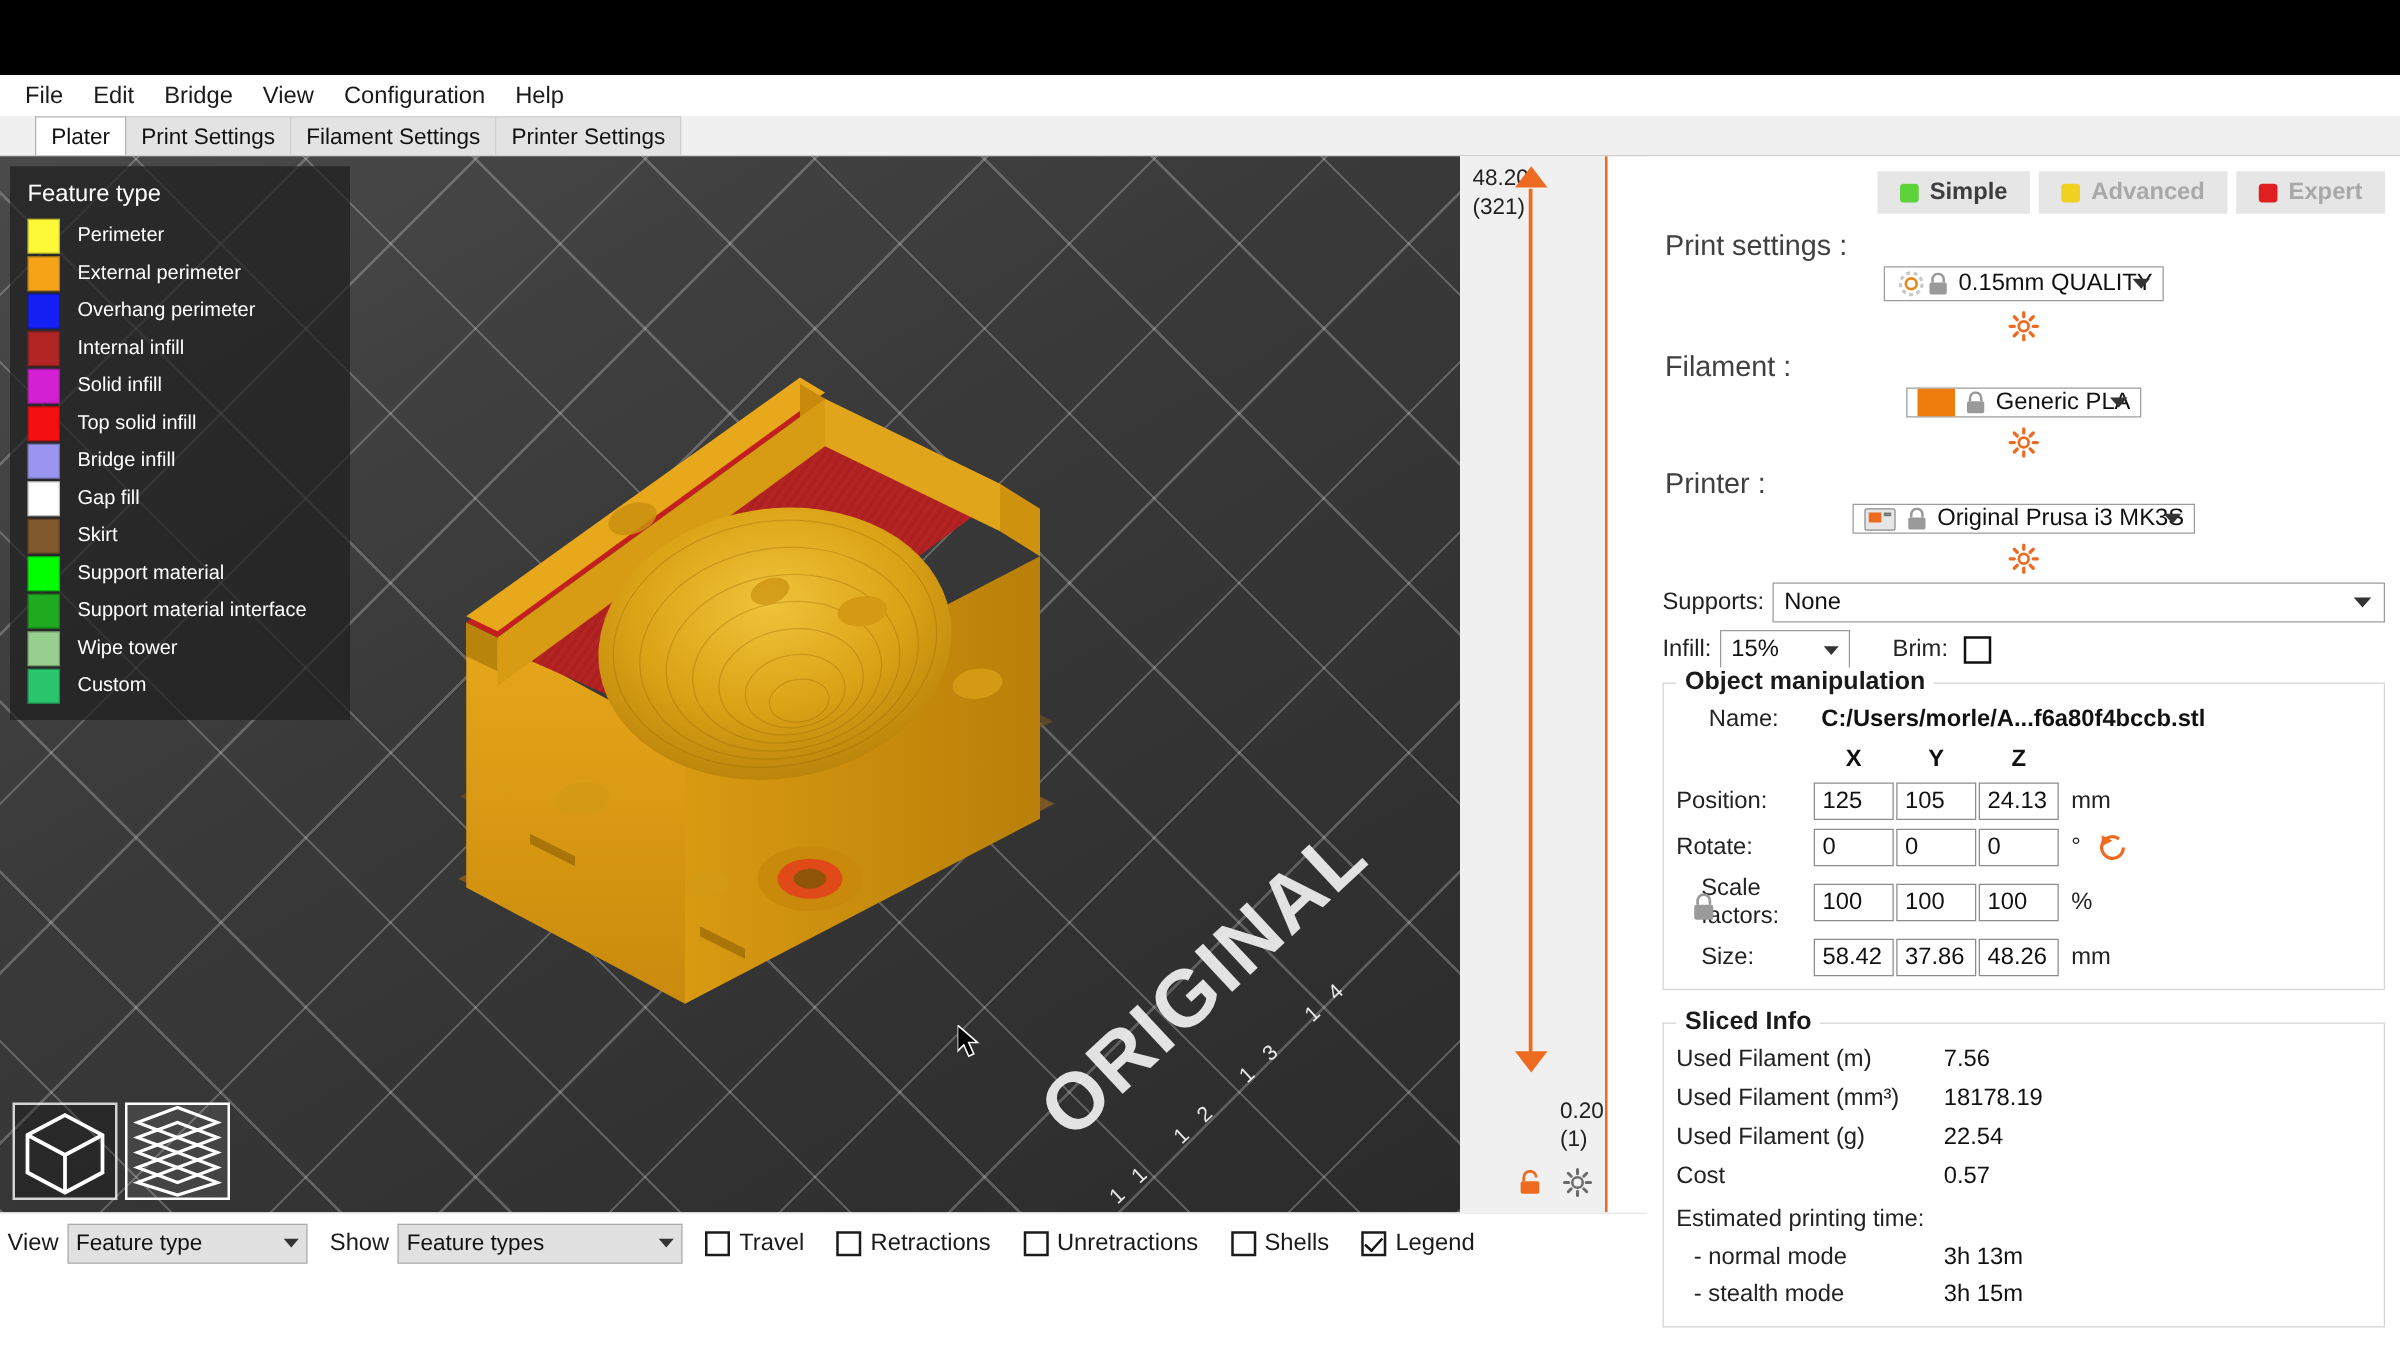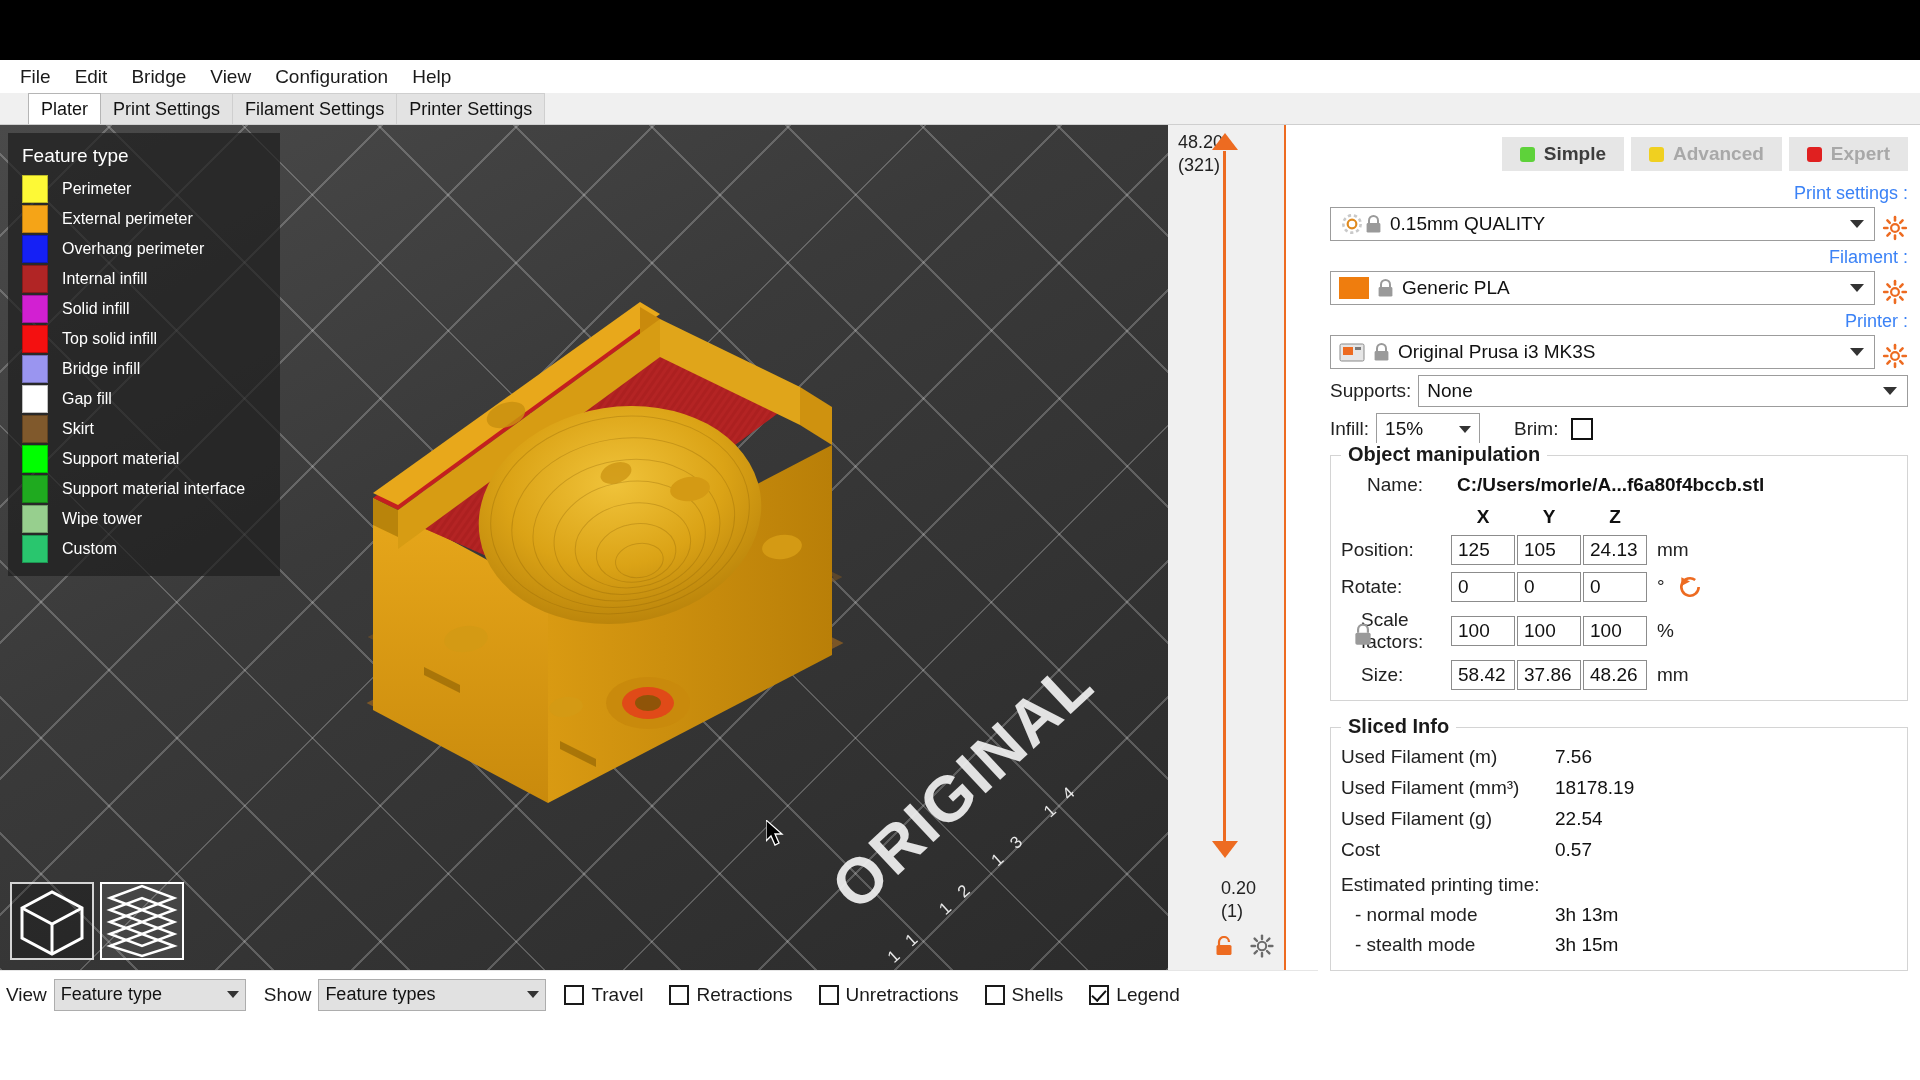--- a/index.html
+++ b/index.html
@@ -139,21 +139,21 @@
     background: #f0f0f0;
     border-right: 2px solid #ed6b21;
   }
   .ls-top-val {
     position: absolute; left: 10px; top: 6px;
     font-size: 18px; color: #222;
     line-height: 1.25;
     text-align: left;
   }
   .ls-bot-val {
-    position: absolute; right: 28px; bottom: 48px;
+    position: absolute; right: 1px; bottom: 48px;
     font-size: 18px; color: #222;
     line-height: 1.25; text-align: left;
   }
   .ls-track {
     position: absolute; left: 55px; top: 26px;
     width: 3px; height: 700px;
     background: #ed6b21;
   }
   .ls-arrow-up, .ls-arrow-dn {
     position: absolute; left: 44px;
@@ -232,22 +232,22 @@
     display: flex; align-items: center; gap: 9px;
     padding: 6px 18px;
     background: #e6e6e6;
     font-size: 19px; font-weight: bold;
     color: #3d3d3d;
   }
   .mode-btn.off { color: #a8a8a8; }
   .hex {
     width: 15px; height: 15px; border-radius: 3px;
   }
-  .fld-label { font-size: 18px; color: #3b82f6; margin: 3px 0 3px 2px; text-align: right; }
-  .combo-row { display: flex; align-items: flex-end; gap: 7px; margin-bottom: 6px; }
+  .fld-label { font-size: 23px; color: #404040; margin: 3px 0 3px 2px; }
+  .combo-row { display: flex; align-items: center; gap: 7px; margin-bottom: 6px; flex-direction: column; }
   .combo {
     flex: 1;
     height: 34px;
     border: 1px solid #9c9c9c;
     background: #ffffff;
     display: flex; align-items: center;
     padding: 0 8px;
     font-size: 19px; color: #111;
     position: relative;
   }

